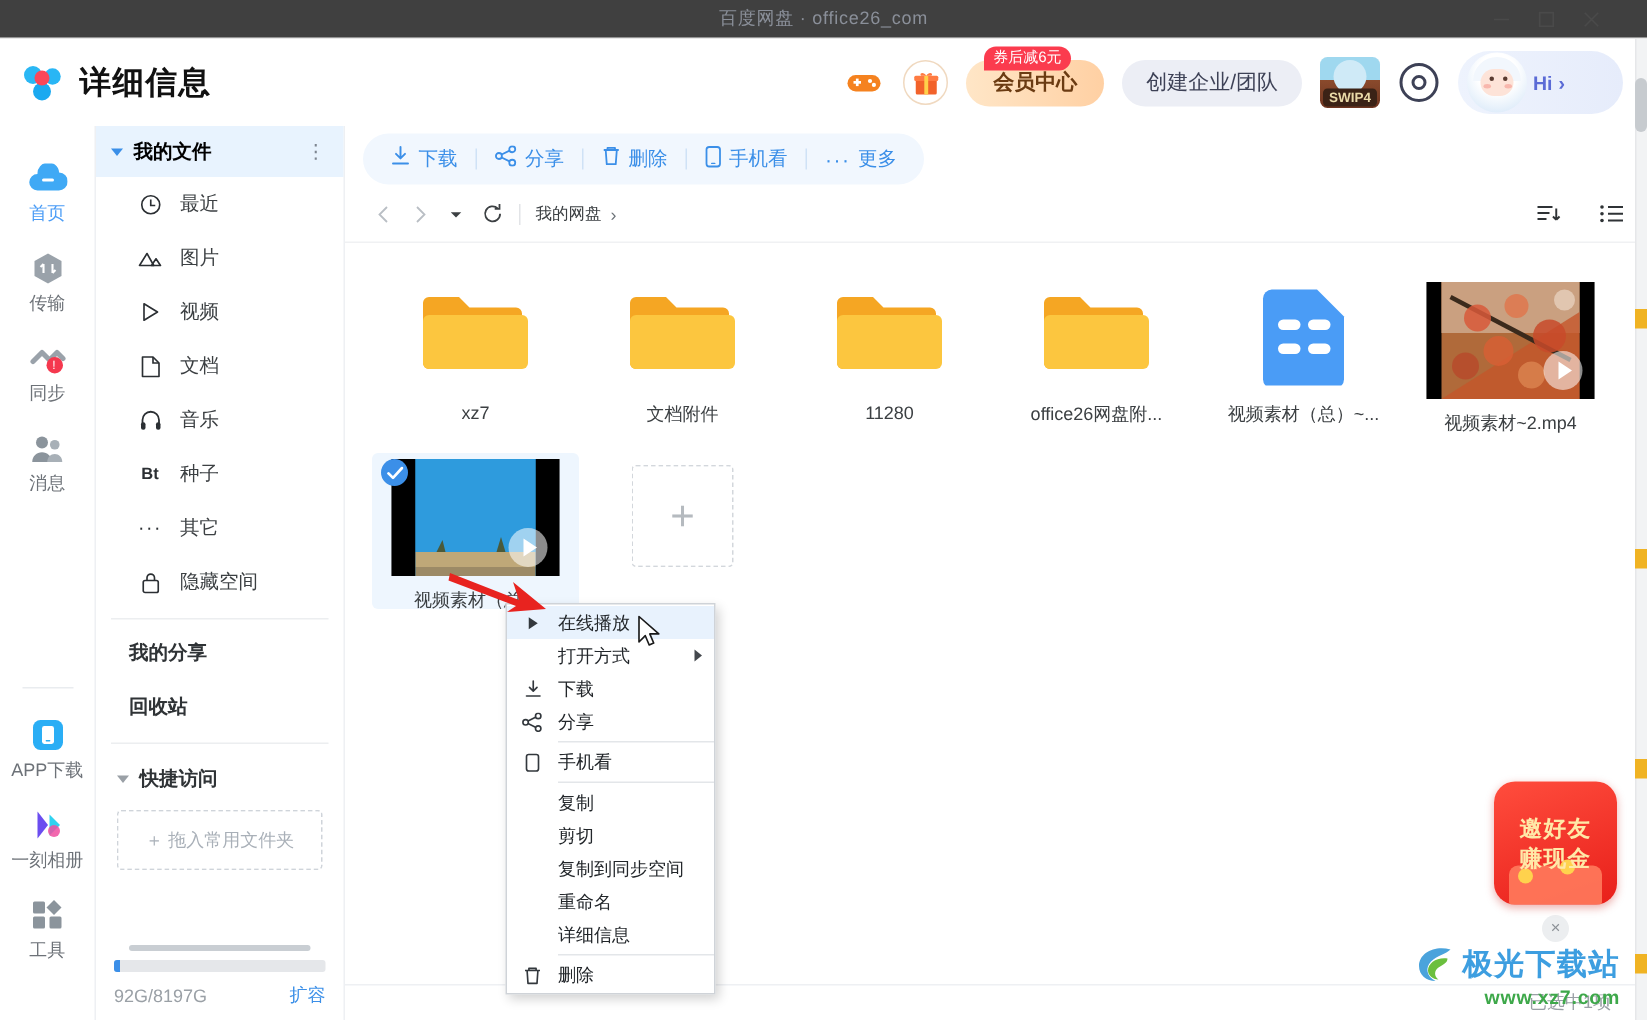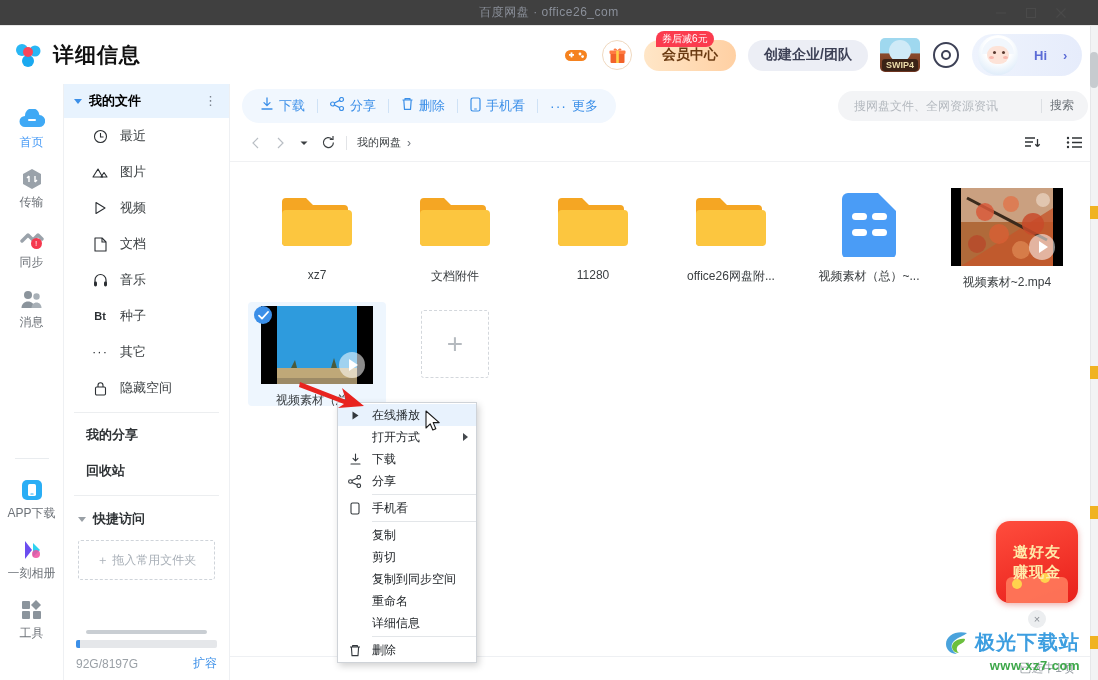--- a/index.html
+++ b/index.html
@@ -41,38 +41,38 @@
     display: flex; align-items: center; font-size: 14px; font-weight: bold; color: #6b3b12;
     cursor: pointer;
   }
   .vip-badge {
     position: absolute; top: -9px; left: 12px; height: 16px; padding: 0 6px;
     background: #fb3b4e; color: #fff; font-size: 10px; line-height: 16px;
     border-radius: 8px 8px 8px 0; white-space: nowrap; font-weight: normal;
   }
   .team-btn {
     height: 31px; padding: 0 16px; border-radius: 16px; background: #eceef5;
-    display: flex; align-items: center; font-size: 14px; font-weight: bold; color: #3d4156;
+    display: flex; align-items: center; font-size: 14px; font-weight: normal; color: #3d4156;
     cursor: pointer;
   }
   .swip {
     width: 40px; height: 34px; border-radius: 5px; overflow:hidden; position: relative;
     background: linear-gradient(#9fd8ef 0%, #9fd8ef 45%, #8a4a2c 46%, #6d3420 100%);
   }
   .swip-sun { position:absolute; width:22px; height:22px; border-radius:50%; background:#cfeaf7; left:9px; top:2px;}
   .swip-label {
     position:absolute; bottom:1px; left:2px; right:2px; height:12px; background:#3b2216;
     border-radius:3px; color:#e9d9a8; font-size:9px; line-height:12px; text-align:center; font-weight:bold;
   }
   .target-icon { width: 26px; height: 26px; border-radius: 50%; border: 2px solid #3d4156; display:flex; align-items:center; justify-content:center; }
   .target-dot { width: 10px; height: 10px; border-radius: 50%; border: 2px solid #3d4156; }
   .user-chip {
     height: 42px; min-width: 110px; border-radius: 21px;
     background: linear-gradient(90deg,#eef3fd,#e6ecfb);
-    display:flex; align-items:center; padding: 0 14px 0 6px; gap: 16px; cursor:pointer;
+    display:flex; align-items:center; padding: 0 14px 0 6px; gap: 4px; cursor:pointer;
   }
   .avatar {
     width: 40px; height: 40px; border-radius: 50%;
     background: radial-gradient(circle at 50% 35%, #ffffff 40%, #cfe3f7 100%);
     position: relative; overflow:hidden; flex: none;
   }
   .avatar .face { position:absolute; left:9px; top:11px; width:22px; height:18px; background:#fde3d8; border-radius:11px; }
   .avatar .eye { position:absolute; width:3px; height:3px; border-radius:50%; background:#5a3a30; top:16px; }
   .avatar .eye.l { left:15px; } .avatar .eye.r { left:24px; }
   .avatar .cheek { position:absolute; width:5px; height:3px; border-radius:50%; background:#f8b7ad; top:21px; }
@@ -555,25 +555,20 @@
             </span>
             <span>手机看</span>
           </div>
           <div class="tb-div"></div>
           <div class="tb-btn">
             <span style="font-size:14px;line-height:8px;letter-spacing:1px;">···</span>
             <span>更多</span>
           </div>
         </div>
 
-        <div class="search">
-          <input type="text" placeholder="搜网盘文件、全网资源资讯" style="">
-          <div class="search-div"></div>
-          <span class="search-btn">搜索</span>
-        </div>
       </div>
 
       <div class="crumbbar">
         <span class="nav-ico">
           <svg width="14" height="14" viewBox="0 0 14 14">
               <path d="M9 2L4 7l5 5" fill="none" stroke="currentColor" stroke-width="1.2"></path>
             </svg>
         </span>
         <span class="nav-ico">
           <svg width="14" height="14" viewBox="0 0 14 14">

